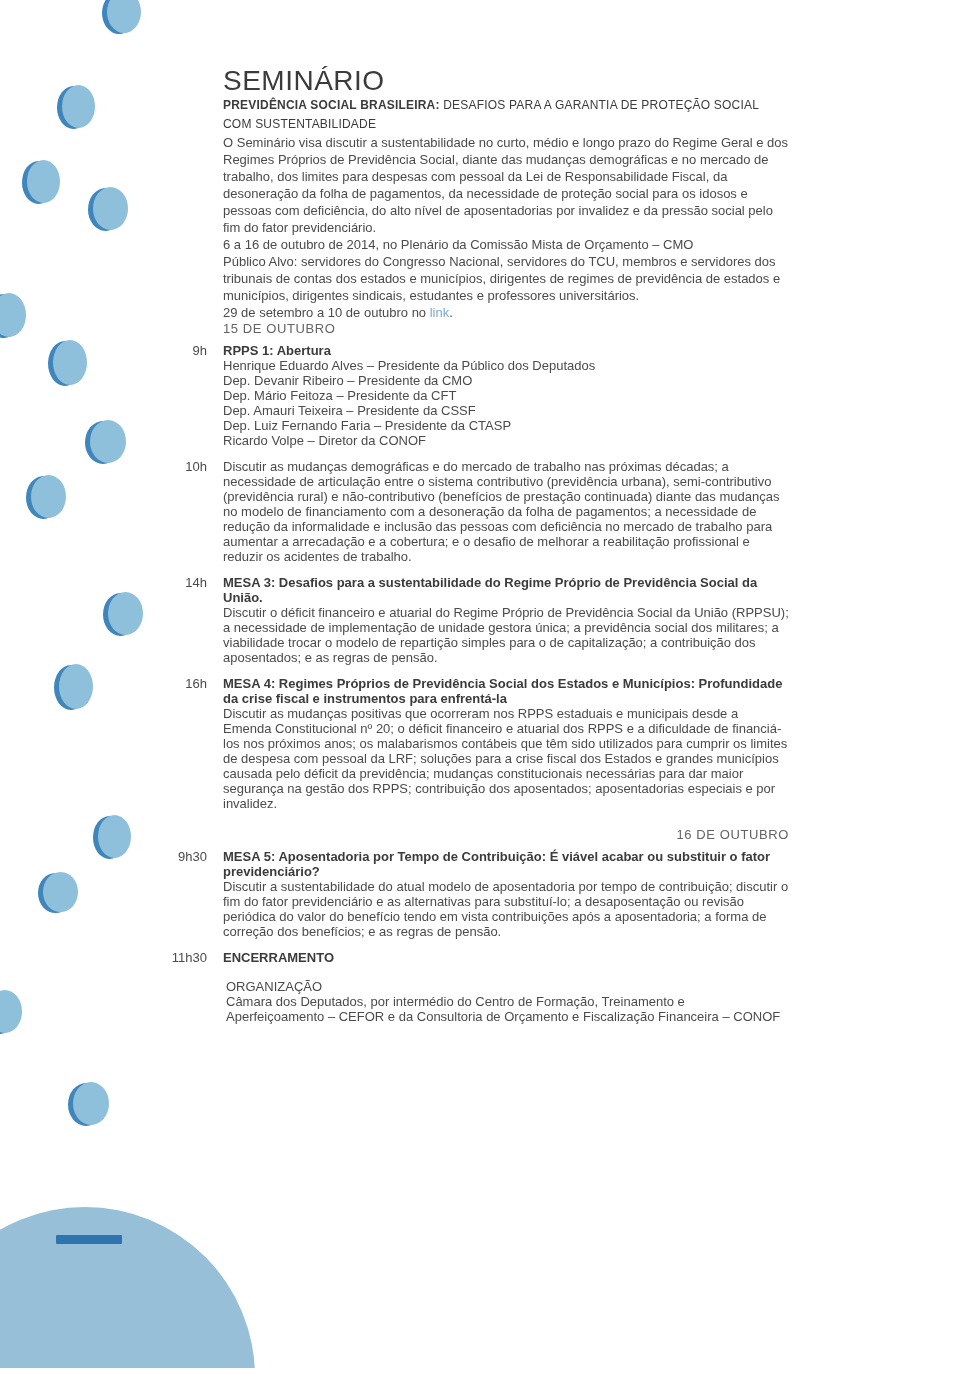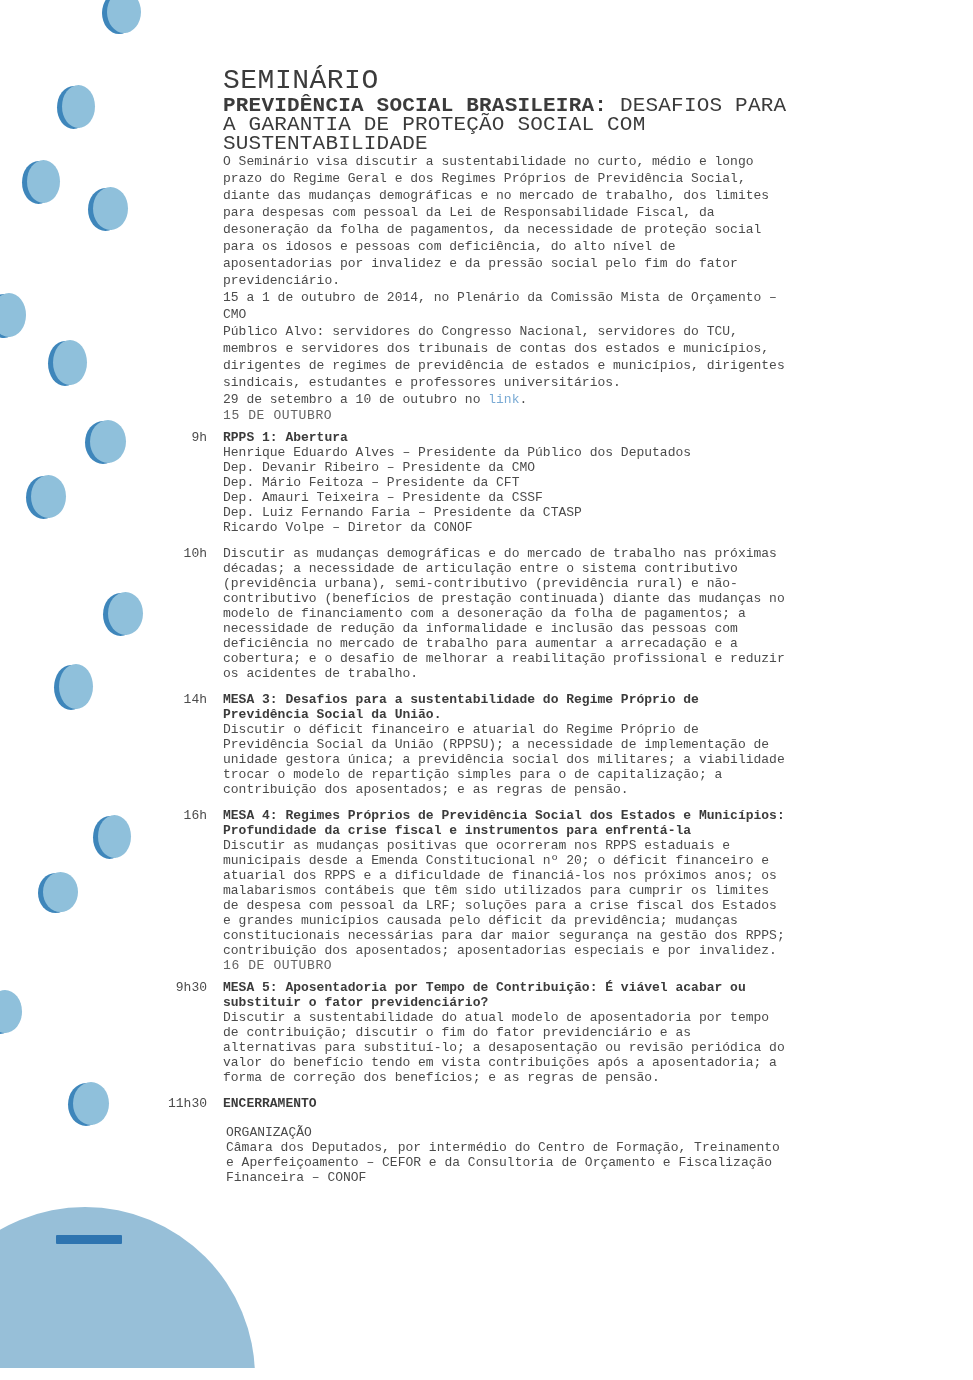--- a/index.html
+++ b/index.html
@@ -3,21 +3,21 @@
 <meta charset="utf-8">
 <title>Seminário – Previdência Social Brasileira</title>
 <style>
   html, body { margin:0; padding:0; background:#ffffff; }
   .page {
     position: relative;
     width: 973px;
     height: 1368px;
     background: #ffffff;
     overflow: hidden;
-    font-family: Liberation Mono, monospace;
+    font-family: Liberation Sans, sans-serif;
     -webkit-font-smoothing: antialiased;
   }
 
   
   .coin { position:absolute; width:34px; height:43px; }
   .coin::before {
     content:""; position:absolute; inset:0; border-radius:50%;
     background: var(--coin-rim, #3e86bb);
     transform: translate(-5px, 1px);
   }
@@ -46,21 +46,21 @@
   .content p { margin:0; }
 
   .title {
     margin:66px 0 0;
     font-size:28px; line-height:30px; font-weight:300;
     letter-spacing:0.5px;
     color: var(--heading-text, #3b3b3b);
   }
   .subtitle {
     margin:6px 0 0;
-    font-size:21px; line-height:19px; letter-spacing:0.2px;
+    font-size:12px; line-height:19px; letter-spacing:0.2px;
     color: var(--heading-text, #3b3b3b);
   }
   .subtitle .bold { font-weight:700; }
 
   .intro      { margin:21px 0 0; }
   .date-line  { margin:16px 0 0; }
   .audience   { margin:17px 0 0; }
 
   .sec-heading {
     margin:28px 0 0;
@@ -131,21 +131,21 @@
   </div>
 
   <div class="content">
 
     <h1 class="title">SEMINÁRIO</h1>
 
     <p class="subtitle"><span class="bold">PREVIDÊNCIA SOCIAL BRASILEIRA:</span> <span>DESAFIOS PARA A GARANTIA DE PROTEÇÃO SOCIAL COM SUSTENTABILIDADE</span></p>
 
     <p class="intro">O Seminário visa discutir a sustentabilidade no curto, médio e longo prazo do Regime Geral e dos Regimes Próprios de Previdência Social, diante das mudanças demográficas e no mercado de trabalho, dos limites para despesas com pessoal da Lei de Responsabilidade Fiscal, da desoneração da folha de pagamentos, da necessidade de proteção social para os idosos e pessoas com deficiência, do alto nível de aposentadorias por invalidez e da pressão social pelo fim do fator previdenciário.</p>
 
-    <p class="date-line">15 a 1 de outubro de 2014, no Plenário da Comissão Mista de Orçamento – CMO</p>
+    <p class="date-line">6 a 16 de outubro de 2014, no Plenário da Comissão Mista de Orçamento – CMO</p>
 
     <p class="audience">Público Alvo: servidores do Congresso Nacional, servidores do TCU, membros e servidores dos tribunais de contas dos estados e municípios, dirigentes de regimes de previdência de estados e municípios, dirigentes sindicais, estudantes e professores universitários.</p>
 
 
     <p class="inscr-line"><span>29 de setembro a 10 de outubro no </span><a href="#">link</a><span>.</span></p>
 
 
     <div class="program">
 
       <p class="day-date">15 DE OUTUBRO</p>
@@ -171,21 +171,21 @@
         <p class="session-title">MESA 3: Desafios para a sustentabilidade do Regime Próprio de Previdência Social da União.</p>
         <p class="session-desc">Discutir o déficit financeiro e atuarial do Regime Próprio de Previdência Social da União (RPPSU); a necessidade de implementação de unidade gestora única; a previdência social dos militares; a viabilidade trocar o modelo de repartição simples para o de capitalização; a contribuição dos aposentados; e as regras de pensão.</p>
       </div>
 
       <div class="session">
         <span class="time">16h</span>
         <p class="session-title">MESA 4: Regimes Próprios de Previdência Social dos Estados e Municípios: Profundidade da crise fiscal e instrumentos para enfrentá-la</p>
         <p class="session-desc">Discutir as mudanças positivas que ocorreram nos RPPS estaduais e municipais desde a Emenda Constitucional nº 20; o déficit financeiro e atuarial dos RPPS e a dificuldade de financiá-los nos próximos anos; os malabarismos contábeis que têm sido utilizados para cumprir os limites de despesa com pessoal da LRF; soluções para a crise fiscal dos Estados e grandes municípios causada pelo déficit da previdência; mudanças constitucionais necessárias para dar maior segurança na gestão dos RPPS; contribuição dos aposentados; aposentadorias especiais e por invalidez.</p>
       </div>
 
-      <p class="day-date" style="">16 DE OUTUBRO</p>
+      <p class="day-date" style="margin-top:16px;text-align:right;">16 DE OUTUBRO</p>
 
       <div class="session first">
         <span class="time">9h30</span>
         <p class="session-title">MESA 5: Aposentadoria por Tempo de Contribuição: É viável acabar ou substituir o fator previdenciário?</p>
         <p class="session-desc">Discutir a sustentabilidade do atual modelo de aposentadoria por tempo de contribuição; discutir o fim do fator previdenciário e as alternativas para substituí-lo; a desaposentação ou revisão periódica do valor do benefício tendo em vista contribuições após a aposentadoria; a forma de correção dos benefícios; e as regras de pensão.</p>
       </div>
 
       <div class="session">
         <span class="time">11h30</span>
         <p class="session-title">ENCERRAMENTO</p>

